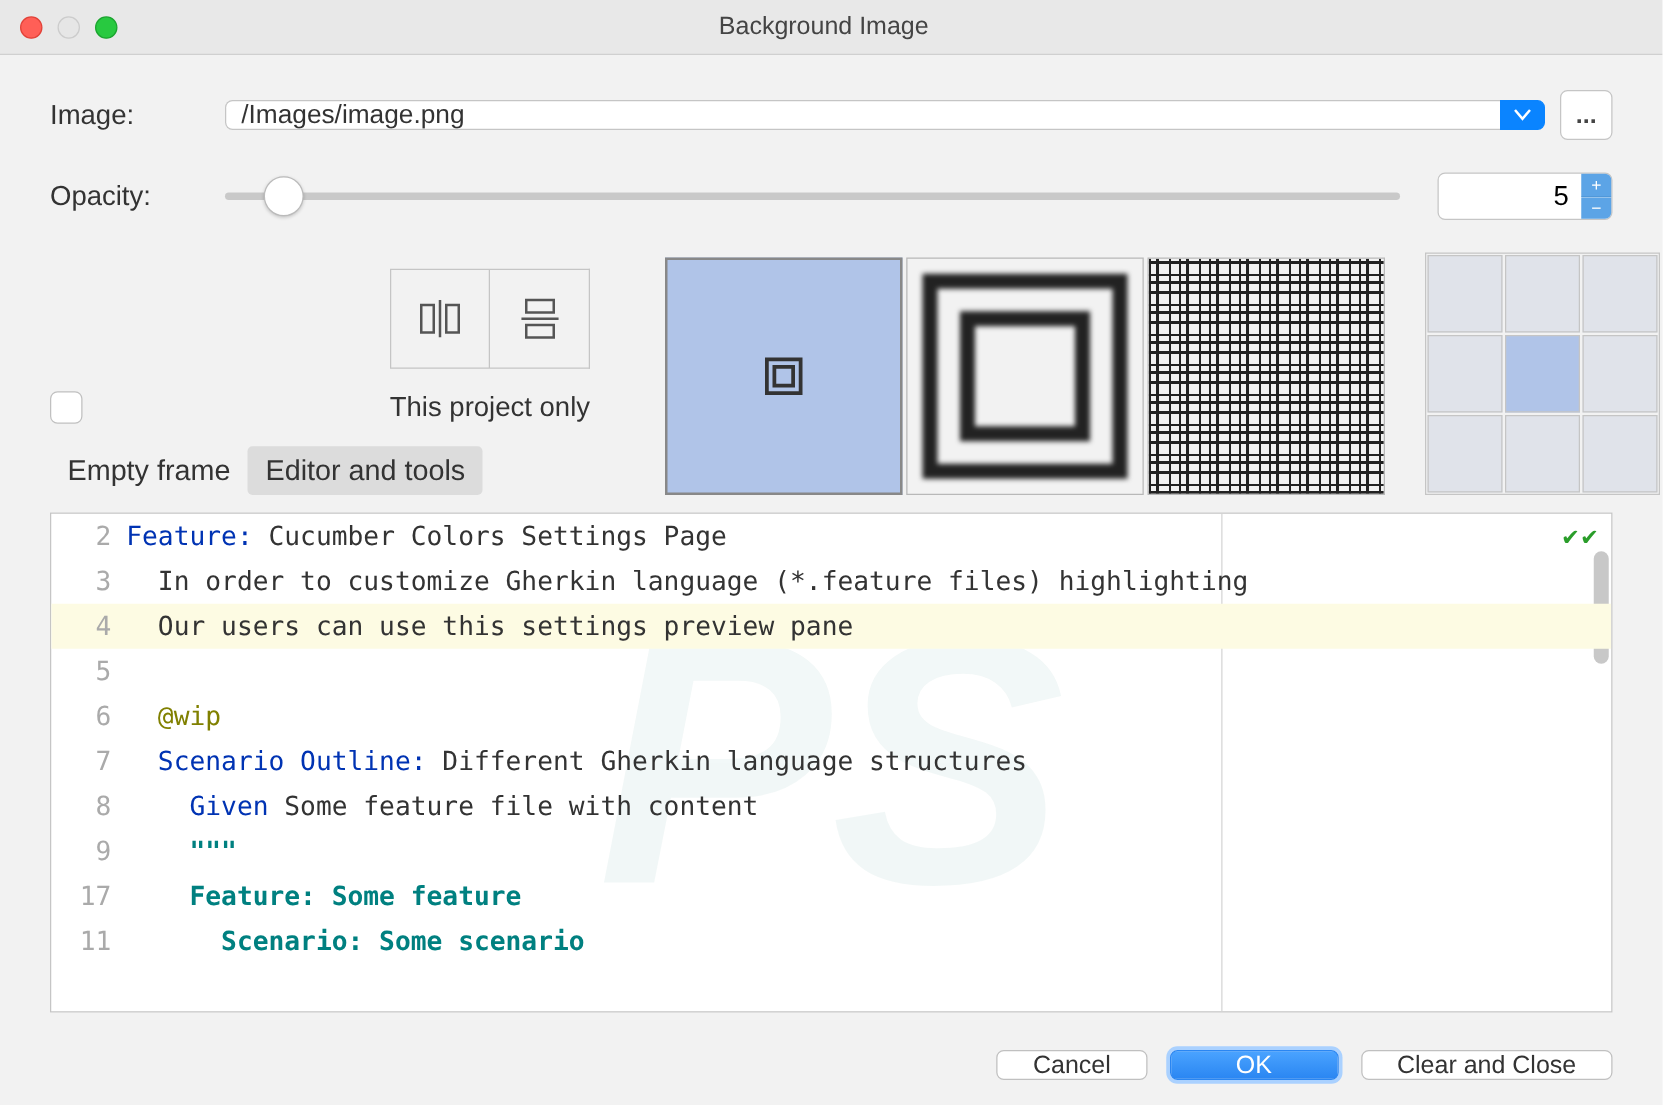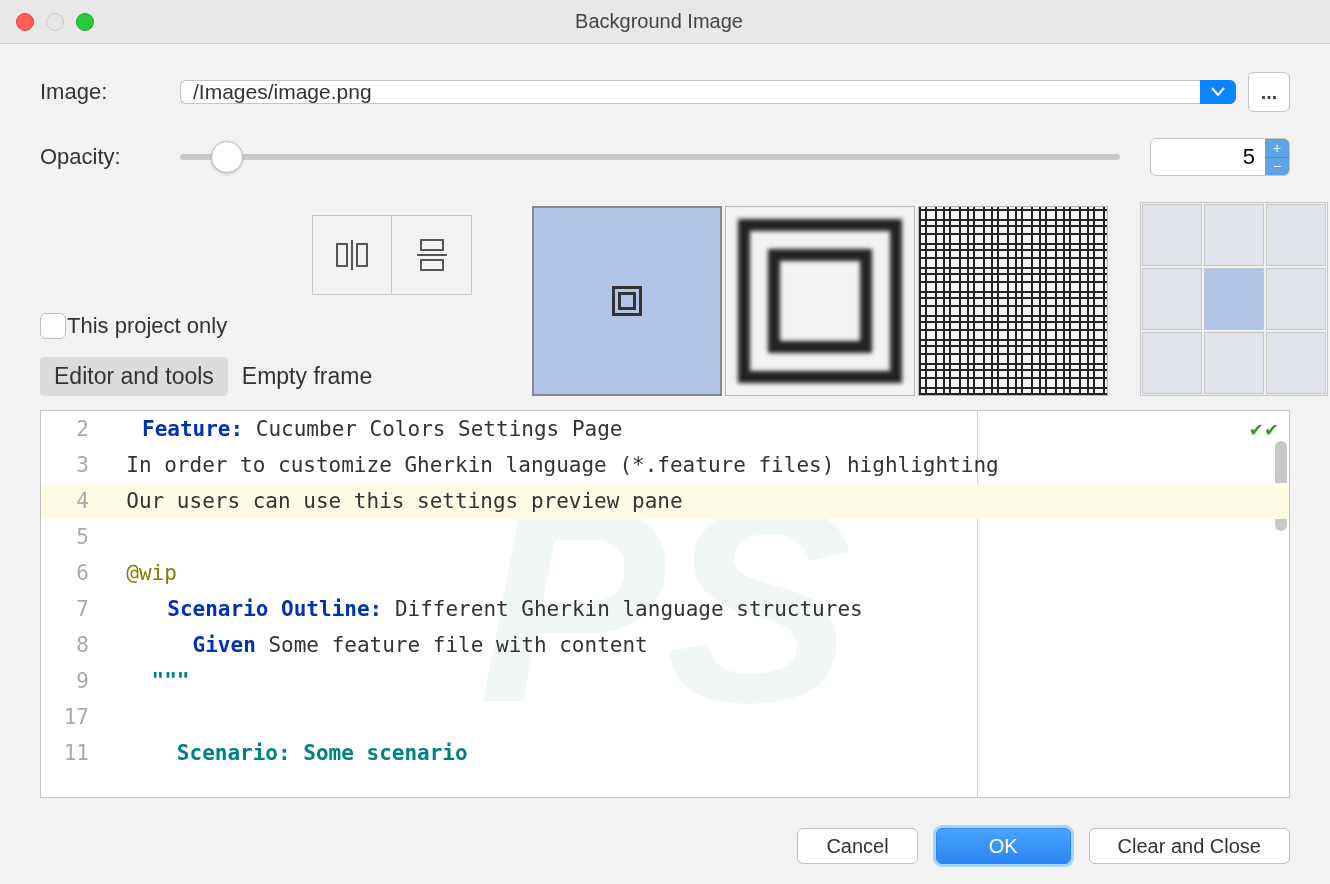--- a/index.html
+++ b/index.html
@@ -182,20 +182,21 @@
   display: flex;
   align-items: center;
   justify-content: center;
   cursor: pointer;
 }
 .mirror-btn + .mirror-btn { border-left: none; }
 .checkbox-row {
   display: flex;
   align-items: center;
   gap: 1px;
+  justify-content: space-between;
 }
 .checkbox {
   width: 26px; height: 26px;
   border: 1px solid #c0c0c0;
   border-radius: 6px;
   background: #fff;
 }
 .checkbox-label {
   font-size: 22px;
   color: #333;
@@ -317,21 +318,21 @@
 }
 .editor-line.hl { background: #fdfbe3; }
 .gutter {
   width: 60px;
   text-align: right;
   padding-right: 12px;
   color: #aaa;
   user-select: none;
 }
 .code { color: #333; }
-.kw { color: #0033b3; font-weight: bold; margin-left: 41px; }
+.kw { color: #0033b3; font-weight: normal; }
 .tag-ann { color: #808000; }
 .str { color: #008080; font-weight: bold; }
 .dots { color: #d0d0d0; }
 .editor-vline {
   position: absolute;
   left: 936px;
   top: 0; bottom: 0;
   width: 1px;
   background: #d5d5d5;
 }
@@ -352,21 +353,21 @@
   border-radius: 6px;
 }
 
 .footer {
   display: flex;
   justify-content: flex-end;
   gap: 18px;
   padding-top: 30px;
 }
 .btn {
-  height: 36px;
+  height: 24px;
   padding: 0 28px;
   border-radius: 6px;
   border: 1px solid #c0c0c0;
   background: #fff;
   font-size: 20px;
   color: #333;
   cursor: pointer;
 }
 .btn.primary {
   background: linear-gradient(#4aa3ff, #2a86f2);
@@ -435,22 +436,22 @@
             <rect x="4" y="22" width="22" height="10" fill="none" stroke="#555" stroke-width="2"></rect>
             <line x1="0" y1="17" x2="30" y2="17" stroke="#555" stroke-width="2"></line>
           </svg>
         </div>
       </div>
       <div class="checkbox-row">
         <div class="checkbox"></div>
         <div class="checkbox-label">This project only</div>
       </div>
       <div class="tabs">
+        <div class="tab">Empty frame</div>
         <div class="tab active">Editor and tools</div>
-        <div class="tab">Empty frame</div>
       </div>
     </div>
 
     <div class="placement-options">
       <div class="placement-opt selected">
         <div class="placement-center-icon"></div>
       </div>
       <div class="placement-opt">
         <div class="placement-scale"></div>
       </div>
@@ -477,21 +478,21 @@
     <div class="editor-scrollbar"></div>
     <div class="editor-lines" id="editor-lines">
         <div class="editor-line"><div class="gutter">2</div><div class="code"><span class="kw">Feature:</span><span> Cucumber Colors Settings Page</span></div></div>
         <div class="editor-line"><div class="gutter">3</div><div class="code"><span class="dots">  </span><span>In order to customize Gherkin language (*.feature files) highlighting</span></div></div>
         <div class="editor-line hl"><div class="gutter">4</div><div class="code"><span class="dots">  </span><span>Our users can use this settings preview pane</span></div></div>
         <div class="editor-line"><div class="gutter">5</div><div class="code"></div></div>
         <div class="editor-line"><div class="gutter">6</div><div class="code"><span class="dots">  </span><span class="tag-ann">@wip</span></div></div>
         <div class="editor-line"><div class="gutter">7</div><div class="code"><span class="dots">  </span><span class="kw">Scenario Outline:</span><span> Different Gherkin language structures</span></div></div>
         <div class="editor-line"><div class="gutter">8</div><div class="code"><span class="dots">    </span><span class="kw">Given</span><span> Some feature file with content</span></div></div>
         <div class="editor-line"><div class="gutter">9</div><div class="code"><span class="dots">    </span><span class="str">"""</span></div></div>
-        <div class="editor-line"><div class="gutter">17</div></div>
+        <div class="editor-line"><div class="gutter">17</div><div class="code"><span class="dots">    </span><span class="str">Feature: Some feature</span></div></div>
         <div class="editor-line"><div class="gutter">11</div><div class="code"><span class="dots">      </span><span class="str">Scenario: Some scenario</span></div></div>
       </div>
   </div>
 
   <div class="footer">
     <button class="btn">Cancel</button>
     <button class="btn primary">OK</button>
     <button class="btn">Clear and Close</button>
   </div>
 </div>

